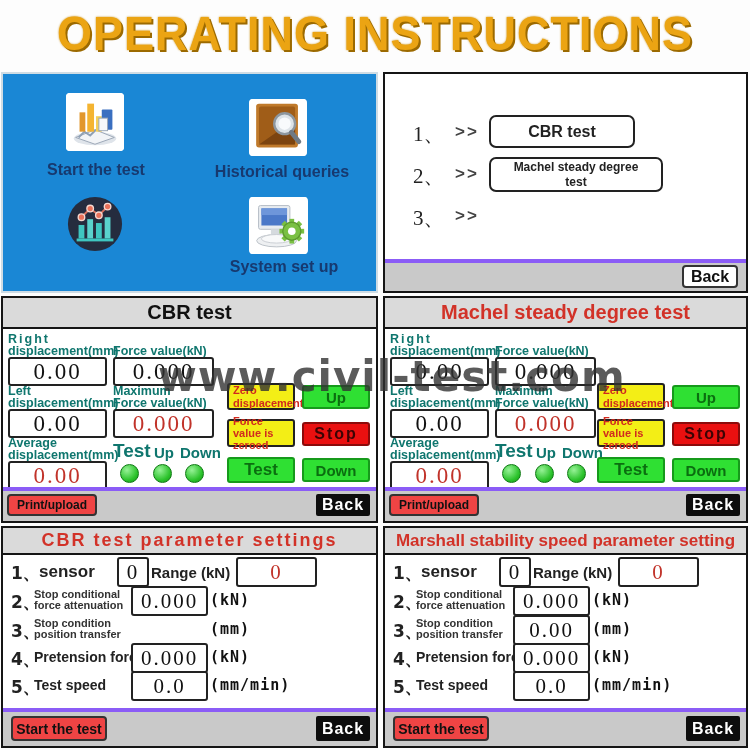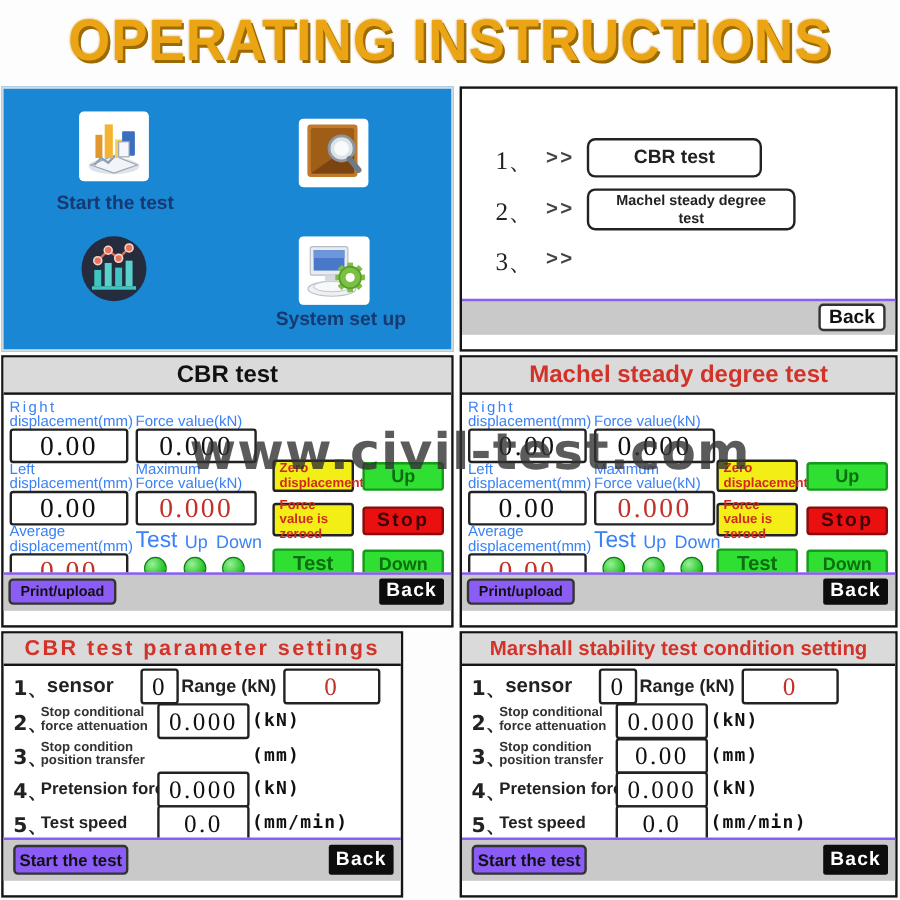--- a/index.html
+++ b/index.html
@@ -7,46 +7,46 @@
          font-family:"Liberation Sans",sans-serif;}
   .main-title{position:absolute;top:8px;left:0;width:100%;text-align:center;
     font-size:45px;font-weight:900;letter-spacing:1px;color:#eba413;
     text-shadow:2px 2px 0 #9c6a00,0 0 2px #c98a00;transform:scaleY(1.08);}
   .panel{position:absolute;background:#fff;border:2px solid #151515;box-sizing:border-box;}
   .panel-blue{background:#1a87d5;border:2px solid #cfdce4;}
   .phead{position:absolute;top:0;left:0;right:0;height:29px;background:#dadada;
     border-bottom:2px solid #151515;display:flex;align-items:center;justify-content:center;
     font-size:20px;font-weight:bold;color:#111;}
   .phead.red{color:#d23228;}
-  .pfoot{position:absolute;left:0;right:0;bottom:12px;height:30px;background:#c9c9c9;
-    border-top:2px solid #8b5cf6;}
+  .pfoot{position:absolute;left:0;right:0;bottom:0;height:30px;background:#c9c9c9;
+    border-top:4px solid #8b5cf6;}
   .tile{position:absolute;background:#fff;border-radius:4px;overflow:hidden;cursor:pointer;}
   .home-label{position:absolute;transform:translateX(-50%);color:#17396f;font-weight:bold;
     font-size:16px;white-space:nowrap;}
   .sel-num{position:absolute;font-family:"Liberation Serif",serif;font-size:21px;color:#222;}
   .sel-arrows{position:absolute;font-size:17px;font-weight:bold;color:#444;letter-spacing:2px;}
   .sel-btn{position:absolute;left:104px;width:142px;background:#fff;border:2px solid #222;
     border-radius:7px;display:flex;align-items:center;justify-content:center;text-align:center;
     font-weight:bold;color:#222;cursor:pointer;}
-  .flabel{position:absolute;font-size:12.5px;font-weight:normal;color:#3b82f6;white-space:nowrap;}
+  .flabel{position:absolute;font-size:12.5px;font-weight:bold;color:#0f766e;white-space:nowrap;}
   .vbox{position:absolute;background:#fff;border:2px solid #222;border-radius:3px;
     display:flex;align-items:center;justify-content:center;
     font-family:"Liberation Serif",serif;font-size:23px;letter-spacing:2px;color:#111;}
   .vbox.red{color:#c1332a;}
   .vbox.alarm{background:#e81313;color:#ffe9e2;text-shadow:1px 1px 0 #7c0700;border-color:#6d0800;}
   .led{position:absolute;width:17px;height:17px;border-radius:50%;border:1px solid #0d7a12;
     background:radial-gradient(circle at 35% 30%,#97f297,#2cc32c 62%,#149114);}
   .btn{position:absolute;display:flex;align-items:center;justify-content:center;
     font-weight:bold;cursor:pointer;box-sizing:border-box;}
   .btn-yellow{background:#f3ee16;border:2px solid #222;border-radius:3px;color:#d02a1e;
     font-size:11px;line-height:1.12;justify-content:flex-start;padding-left:4px;text-align:left;}
   .btn-green{background:#2fe033;border:2px solid #169a1b;border-radius:3px;color:#0b6e10;font-size:15px;}
   .btn-red{background:#ea1010;border:2px solid #8c0a0a;border-radius:3px;color:#3c0404;font-size:16px;letter-spacing:2px;}
   .btn-black{background:#0d0d0d;color:#fff;border-radius:2px;font-size:16px;letter-spacing:1px;}
-  .btn-white{background:#8b5cf6;border:2px solid #333;border-radius:4px;color:#111;font-size:12px;}
+  .btn-white{background:#ef4444;border:2px solid #333;border-radius:4px;color:#111;font-size:12px;}
   .pnum{position:absolute;font-size:17px;font-weight:bold;color:#222;
     font-family:"DejaVu Sans","Liberation Sans",sans-serif;}
   .plabel-big{position:absolute;font-size:16px;font-weight:bold;color:#222;white-space:nowrap;}
   .plabel-sm{position:absolute;font-size:11px;font-weight:bold;color:#333;white-space:nowrap;}
   .punit{position:absolute;font-family:"DejaVu Sans Mono","Liberation Mono",monospace;
     font-size:15px;font-weight:bold;color:#111;letter-spacing:1px;white-space:nowrap;}
   .pbox{font-size:21px;}
   .watermark{position:absolute;left:158px;top:352px;font-size:42px;font-weight:bold;
     color:rgba(50,50,50,0.8);letter-spacing:1px;font-family:"DejaVu Sans",sans-serif;
     pointer-events:none;z-index:50;}
@@ -79,20 +79,21 @@
       <svg viewBox="0 0 60 60" width="58" height="57">
         <rect x="0" y="0" width="60" height="60" fill="#fff"></rect>
         <rect x="7" y="5" width="44" height="46" rx="3" fill="#c07a2b"></rect>
         <rect x="10" y="8" width="38" height="40" rx="2" fill="#a05d18"></rect>
         <polygon points="10,48 48,48 48,20 30,34" fill="#7c4410"></polygon>
         <circle cx="37" cy="26" r="11" fill="#dde3e8" stroke="#8d969e" stroke-width="2.5"></circle>
         <circle cx="37" cy="26" r="6.5" fill="#f8fafc"></circle>
         <line x1="44" y1="35" x2="52" y2="45" stroke="#6f7a84" stroke-width="5" stroke-linecap="round"></line>
       </svg>
     </div>
+    <div class="home-label" style="left:279px;top:89px">Historical queries</div>
 
     <div class="tile" style="left:63px;top:121px;width:58px;height:58px;background:transparent">
       <svg viewBox="0 0 60 60" width="58" height="58">
         <circle cx="30" cy="30" r="28" fill="#252c3e"></circle>
         <rect x="13" y="31" width="6" height="14" fill="#3fc6c0"></rect>
         <rect x="22" y="25" width="6" height="20" fill="#5ad2cc"></rect>
         <rect x="31" y="29" width="6" height="16" fill="#3fc6c0"></rect>
         <rect x="40" y="23" width="6" height="22" fill="#5ad2cc"></rect>
         <rect x="11" y="45" width="38" height="3" fill="#3fc6c0"></rect>
         <polyline points="16,23 25,14 34,21 43,12" fill="none" stroke="#d8705c" stroke-width="2"></polyline>
@@ -206,21 +207,21 @@
     <div class="btn btn-yellow" style="right:81px;top:121px;width:68px;height:28px">Force value is zeroed</div>
     <div class="btn btn-red" style="right:6px;top:124px;width:68px;height:24px">Stop</div>
     <div class="btn btn-green" style="right:81px;top:159px;width:68px;height:26px;font-size:17px">Test</div>
     <div class="btn btn-green" style="right:6px;top:160px;width:68px;height:24px">Down</div>
     <div class="pfoot">
       <div class="btn btn-white" style="left:4px;top:3px;width:90px;height:22px">Print/upload</div>
       <div class="btn btn-black" style="right:6px;top:3px;width:54px;height:22px">Back</div>
     </div>
   </section>
 
-  <section class="panel" style="left:1px;top:526px;width:335px;height:222px">
+  <section class="panel" style="left:1px;top:526px;width:377px;height:222px">
     <div class="phead red" style="height:25px;font-size:18px;letter-spacing:2px">CBR test parameter settings</div>
     <div class="pnum" style="left:8px;top:34px">1、</div>
     <div class="plabel-big" style="left:36px;top:34px;font-size:17px">sensor</div>
     <div class="vbox pbox" style="left:114px;top:29px;width:28px;height:26px">0</div>
     <div class="plabel-big" style="left:148px;top:36px;font-size:15px">Range (kN)</div>
     <div class="vbox pbox red" style="left:233px;top:29px;width:77px;height:26px">0</div>
     <div class="pnum" style="left:8px;top:63px">2、</div>
     <div class="plabel-sm" style="left:31px;top:60px">Stop conditional</div>
     <div class="plabel-sm" style="left:31px;top:71px">force attenuation</div>
     <div class="vbox pbox" style="left:128px;top:58px;width:73px;height:26px">0.000</div>
@@ -237,21 +238,21 @@
     <div class="plabel-big" style="left:31px;top:149px;font-size:14px">Test speed</div>
     <div class="vbox pbox" style="left:128px;top:143px;width:73px;height:26px">0.0</div>
     <div class="punit" style="left:207px;top:148px">(mm/min)</div>
     <div class="pfoot" style="height:34px">
       <div class="btn btn-white" style="left:8px;top:4px;width:96px;height:25px;font-size:14px">Start the test</div>
       <div class="btn btn-black" style="right:6px;top:4px;width:54px;height:25px">Back</div>
     </div>
   </section>
 
   <section class="panel" style="left:383px;top:526px;width:365px;height:222px">
-    <div class="phead red" style="height:25px;font-size:17px">Marshall stability test condition setting</div>
+    <div class="phead red" style="height:25px;font-size:17px">Marshall stability speed parameter setting</div>
     <div class="pnum" style="left:8px;top:34px">1、</div>
     <div class="plabel-big" style="left:36px;top:34px;font-size:17px">sensor</div>
     <div class="vbox pbox" style="left:114px;top:29px;width:28px;height:26px">0</div>
     <div class="plabel-big" style="left:148px;top:36px;font-size:15px">Range (kN)</div>
     <div class="vbox pbox red" style="left:233px;top:29px;width:77px;height:26px">0</div>
     <div class="pnum" style="left:8px;top:63px">2、</div>
     <div class="plabel-sm" style="left:31px;top:60px">Stop conditional</div>
     <div class="plabel-sm" style="left:31px;top:71px">force attenuation</div>
     <div class="vbox pbox" style="left:128px;top:58px;width:73px;height:26px">0.000</div>
     <div class="punit" style="left:207px;top:63px">(kN)</div>

